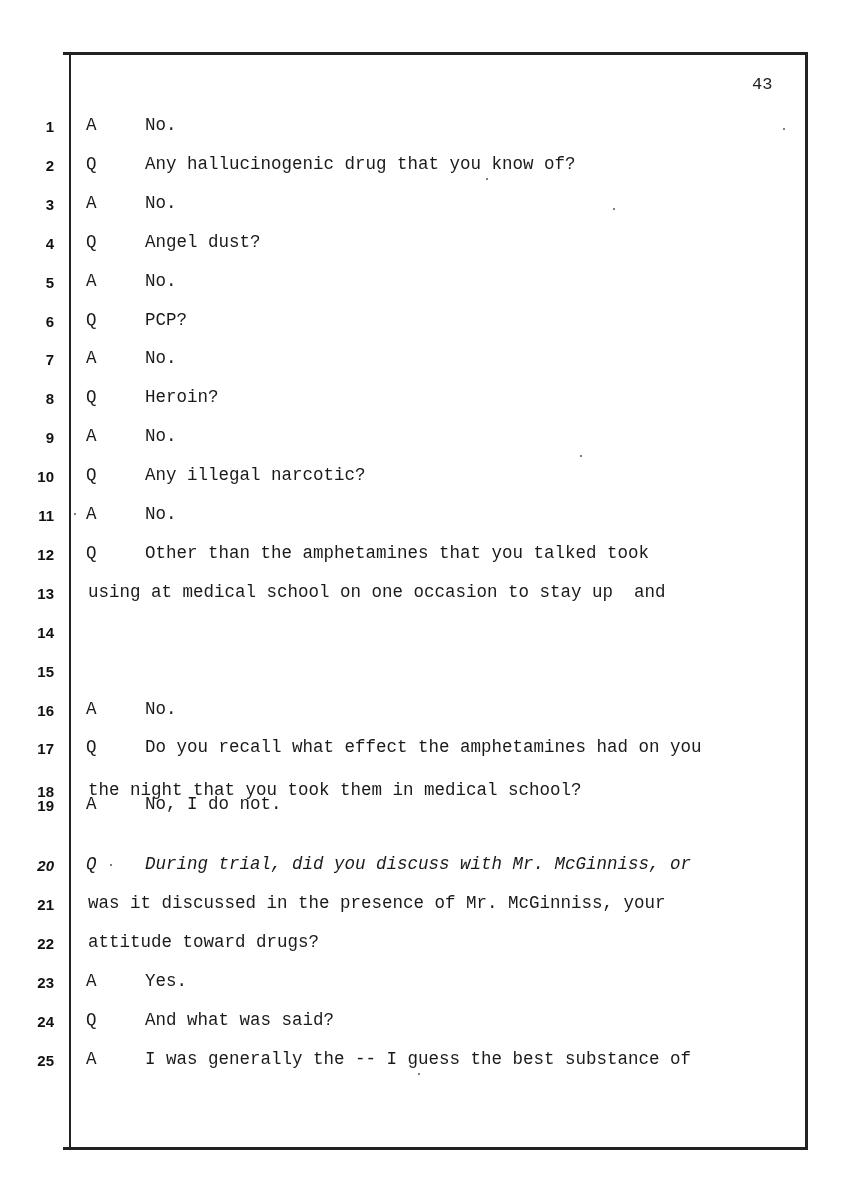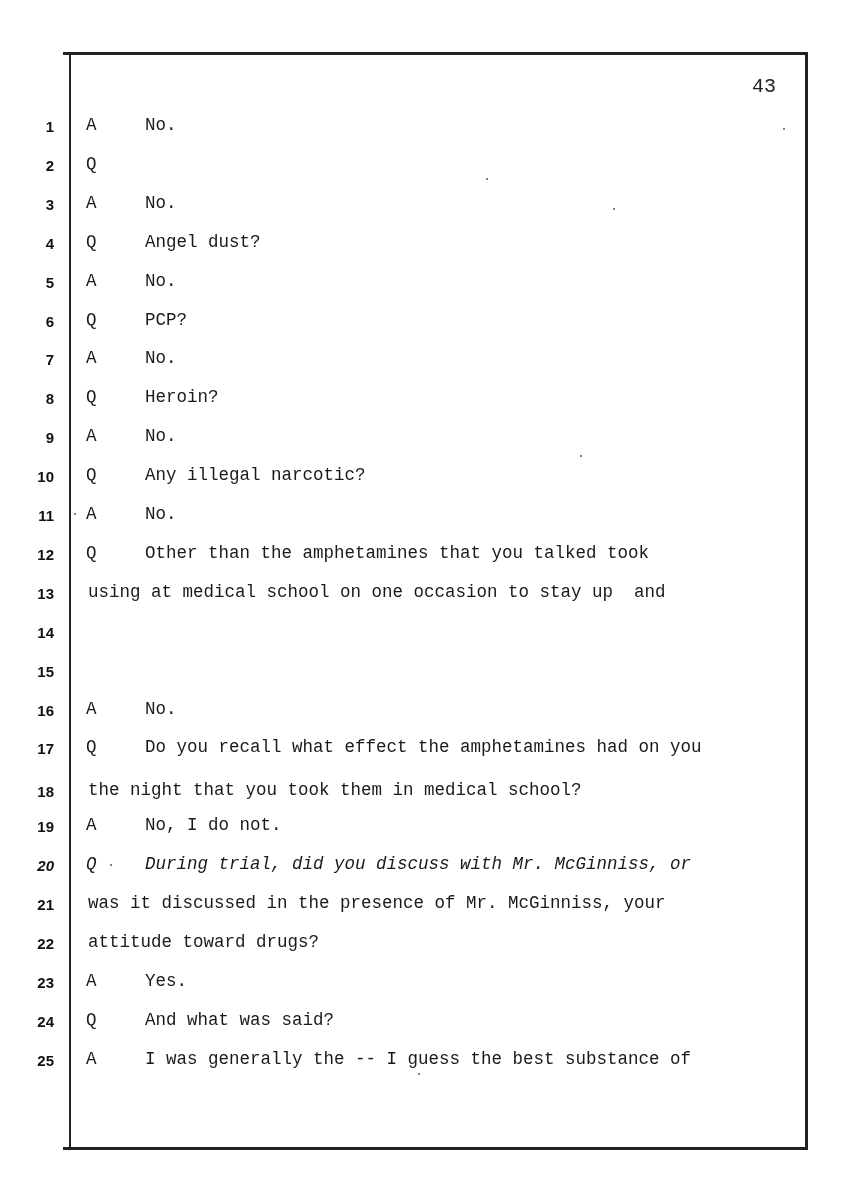--- a/index.html
+++ b/index.html
@@ -11,21 +11,21 @@
   }
   .frame {
     position: absolute; left: 63px; top: 52px; width: 745px; height: 1098px;
     border-top: 3px solid #222; border-right: 3px solid #222; border-bottom: 3px solid #222;
     box-sizing: border-box;
   }
   .margin-line {
     position: absolute; left: 69px; top: 52px; width: 2px; height: 1098px; background: #222;
   }
   .page-number {
-    position: absolute; left: 752px; top: 75px; font-size: 20px; color: #222;
+    position: absolute; left: 752px; top: 75px; font-size: 17px; color: #222;
   }
   .line {
     position: absolute; left: 0; width: 860px; height: 30px;
   }
   .ln {
     position: absolute; left: 22px; width: 32px; text-align: right;
     font-family: "Liberation Sans", "DejaVu Sans", sans-serif; font-weight: bold;
     font-size: 15px; color: #111; top: 6px;
   }
   .spk { position: absolute; left: 86px; font-size: 17.5px; top: 3px; }
@@ -42,20 +42,21 @@
 
 <div id="lines">
     <div class="line" style="top: 112px;">
       <span class="ln">1</span>
       <span class="spk">A</span>
       <span class="txt">No.</span>
     </div>
     <div class="line" style="top: 150.9px;">
       <span class="ln">2</span>
       <span class="spk">Q</span>
+      <span class="txt">Any hallucinogenic drug that you know of?</span>
     </div>
     <div class="line" style="top: 189.8px;">
       <span class="ln">3</span>
       <span class="spk">A</span>
       <span class="txt">No.</span>
     </div>
     <div class="line" style="top: 228.7px;">
       <span class="ln">4</span>
       <span class="spk">Q</span>
       <span class="txt">Angel dust?</span>
@@ -117,21 +118,21 @@
     </div>
     <div class="line" style="top: 734.4px;">
       <span class="ln">17</span>
       <span class="spk">Q</span>
       <span class="txt">Do you recall what effect the amphetamines had on you</span>
     </div>
     <div class="line" style="top: 777px;">
       <span class="ln">18</span>
       <span class="txt cont">the night that you took them in medical school?</span>
     </div>
-    <div class="line" style="top: 812px;">
+    <div class="line" style="top: 791px;">
       <span class="ln">19</span>
       <span class="spk">A</span>
       <span class="txt">No, I do not.</span>
     </div>
     <div class="line" style="top: 851.1px; font-style: italic;">
       <span class="ln">20</span>
       <span class="spk">Q</span>
       <span class="txt">During trial, did you discuss with Mr. McGinniss, or</span>
     </div>
     <div class="line" style="top: 890px;">

